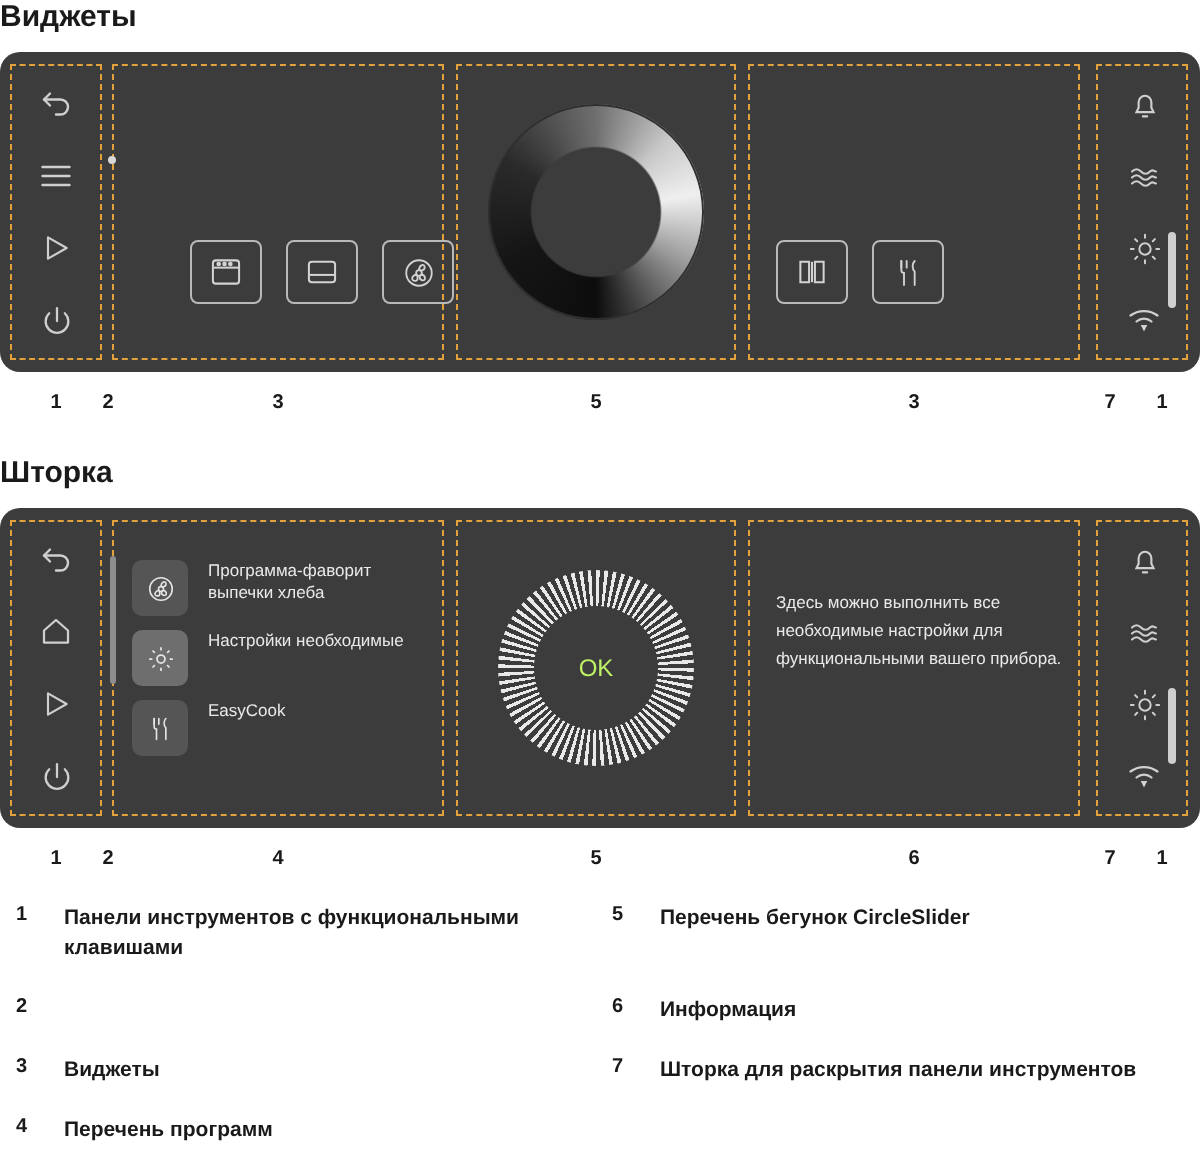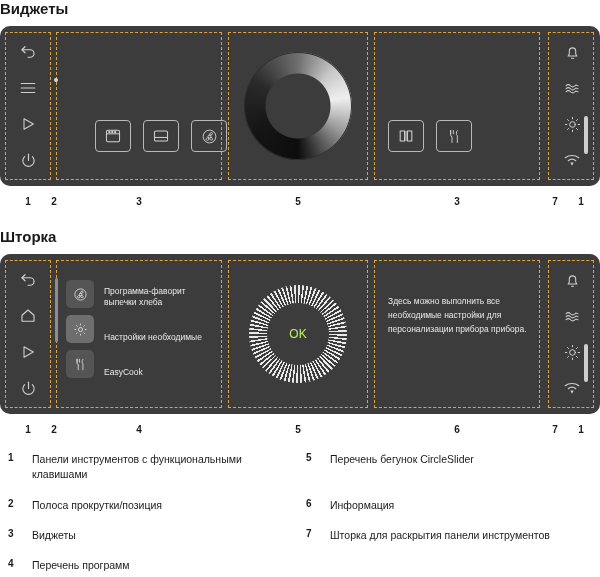--- a/index.html
+++ b/index.html
@@ -112,21 +112,21 @@
     position:absolute;left:50%;top:50%;
     width:62px;height:62px;margin:-31px 0 0 -31px;
     border-radius:50%;
     background:#3c3c3c;
     display:flex;align-items:center;justify-content:center;
     color:#bef264;font-size:12px;
   }
 
   
   .list-rows{position:absolute;display:flex;flex-direction:column;gap:7px;}
-  .lrow{display:flex;align-items:flex-end;gap:10px;}
+  .lrow{display:flex;align-items:flex-start;gap:10px;}
   .lrow .sq{
     width:28px;height:28px;border-radius:5px;background:#555555;
     display:flex;align-items:center;justify-content:center;color:#e4e4e4;
   }
   .lrow .sq.active{background:#6e6e6e;}
   .lrow .txt{color:#e9e9e9;font-size:8.5px;line-height:11px;max-width:110px;}
 
   
   .info-text{
     position:absolute;
@@ -138,21 +138,21 @@
   .num{
     position:absolute;
     font-size:10px;font-weight:bold;color:#1a1a1a;
     text-align:center;width:24px;
   }
 
   
   .legend{position:absolute;left:0;top:452px;width:600px;}
   .leg-item{position:absolute;display:flex;gap:14px;}
   .leg-n{font-size:10px;font-weight:bold;width:10px;flex:none;}
-  .leg-t{font-size:10.5px;line-height:15px;color:#1a1a1a;}
+  .leg-t{font-size:10.5px;line-height:15px;color:#1a1a1a;font-weight:bold;}
 </style>
 </head>
 <body>
 
 <div class="section-title" id="title-widgets">Виджеты</div>
 <div class="section-title" id="title-list">Шторка</div>
 
 <div class="panel" id="panel-widgets">
 
   <div class="dash" style="left:5px;top:6px;width:46px;height:148px;"></div>
@@ -349,21 +349,21 @@
           </svg>
       </span>
       <span class="txt">EasyCook</span>
     </div>
   </div>
 
   <div class="cs-list" style="left:249px;top:31px;">
     <div class="inner">OK</div>
   </div>
 
-  <div class="info-text" style="left:388px;top:40px;">Здесь можно выполнить все необходимые настройки для персонализации прибора прибора.</div>
+  <div class="info-text" style="left:388px;top:40px;">Здесь можно выполнить все необходимые настройки для функциональными вашего прибора.</div>
 
   <div class="rail rail-right">
     <span class="ic">
       <svg width="17" height="17" viewBox="0 0 24 24" fill="none" stroke="currentColor" stroke-width="1.5" stroke-linecap="round">
           <path d="M6 17h12l-1.5-3v-4a4.5 4.5 0 0 0-9 0v4z"></path>
           <path d="M10.5 20h3"></path>
         </svg>
     </span>
     <span class="ic">
       <svg width="18" height="16" viewBox="0 0 24 20" fill="none" stroke="currentColor" stroke-width="1.4" stroke-linecap="round">
@@ -398,21 +398,20 @@
 <div class="num" style="left:543px;top:424px;">7</div>
 <div class="num" style="left:569px;top:424px;">1</div>
 
 <div class="legend">
   <div class="leg-item" style="left:8px;top:0px;width:270px;">
     <span class="leg-n">1</span>
     <span class="leg-t">Панели инструментов с функциональными клавишами</span>
   </div>
   <div class="leg-item" style="left:8px;top:46px;width:270px;">
     <span class="leg-n">2</span>
-    <span class="leg-t">Полоса прокрутки/позиция</span>
   </div>
   <div class="leg-item" style="left:8px;top:76px;width:270px;">
     <span class="leg-n">3</span>
     <span class="leg-t">Виджеты</span>
   </div>
   <div class="leg-item" style="left:8px;top:106px;width:270px;">
     <span class="leg-n">4</span>
     <span class="leg-t">Перечень программ</span>
   </div>
   <div class="leg-item" style="left:306px;top:0px;width:290px;">

